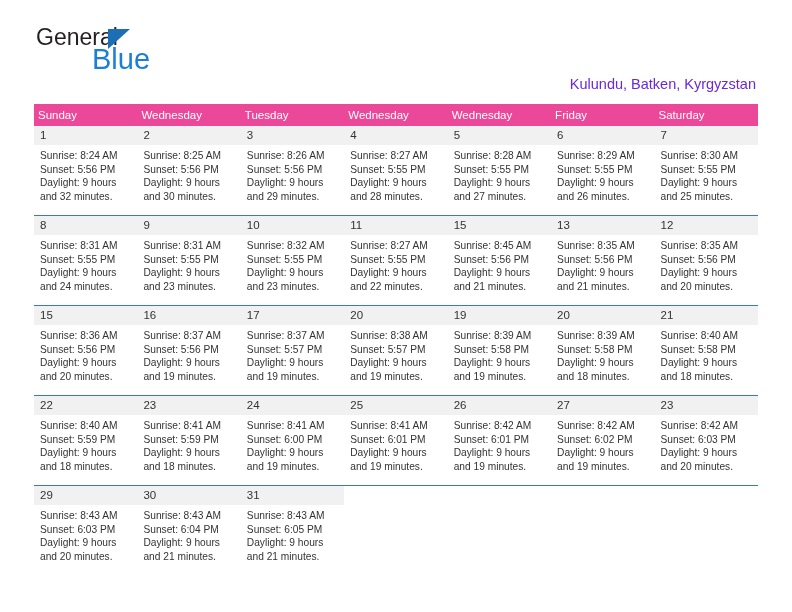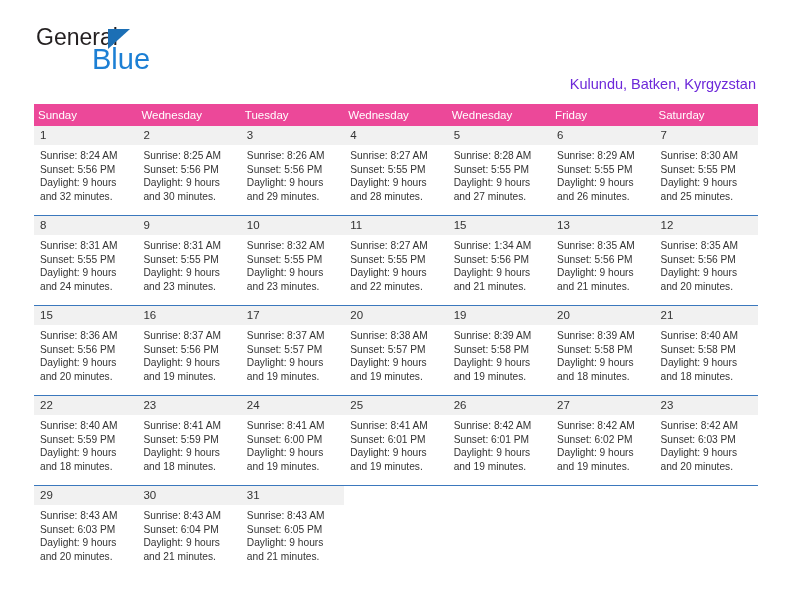--- a/index.html
+++ b/index.html
@@ -263,21 +263,21 @@
           <div class="info">
             <div>Sunrise: 8:27 AM</div>
             <div>Sunset: 5:55 PM</div>
             <div>Daylight: 9 hours</div>
             <div>and 22 minutes.</div>
           </div>
         </td>
         <td>
           <div class="daynum">15</div>
           <div class="info">
-            <div>Sunrise: 1:34 AM</div>
+            <div>Sunrise: 8:45 AM</div>
             <div>Sunset: 5:56 PM</div>
             <div>Daylight: 9 hours</div>
             <div>and 21 minutes.</div>
           </div>
         </td>
         <td>
           <div class="daynum">13</div>
           <div class="info">
             <div>Sunrise: 8:35 AM</div>
             <div>Sunset: 5:56 PM</div>

